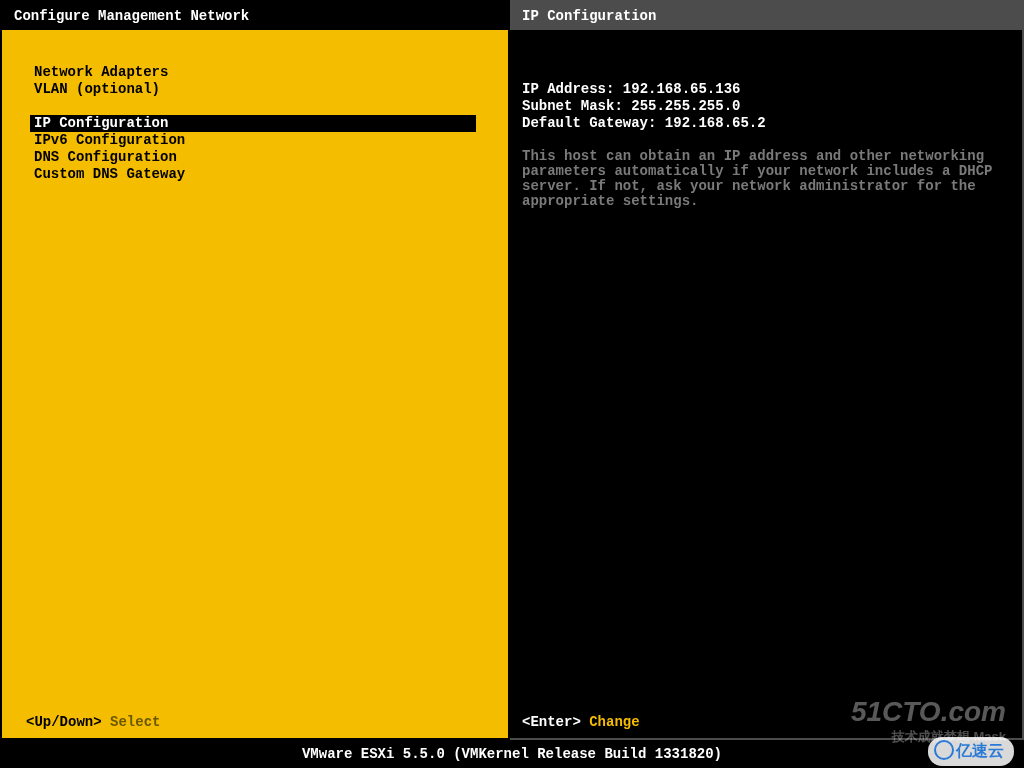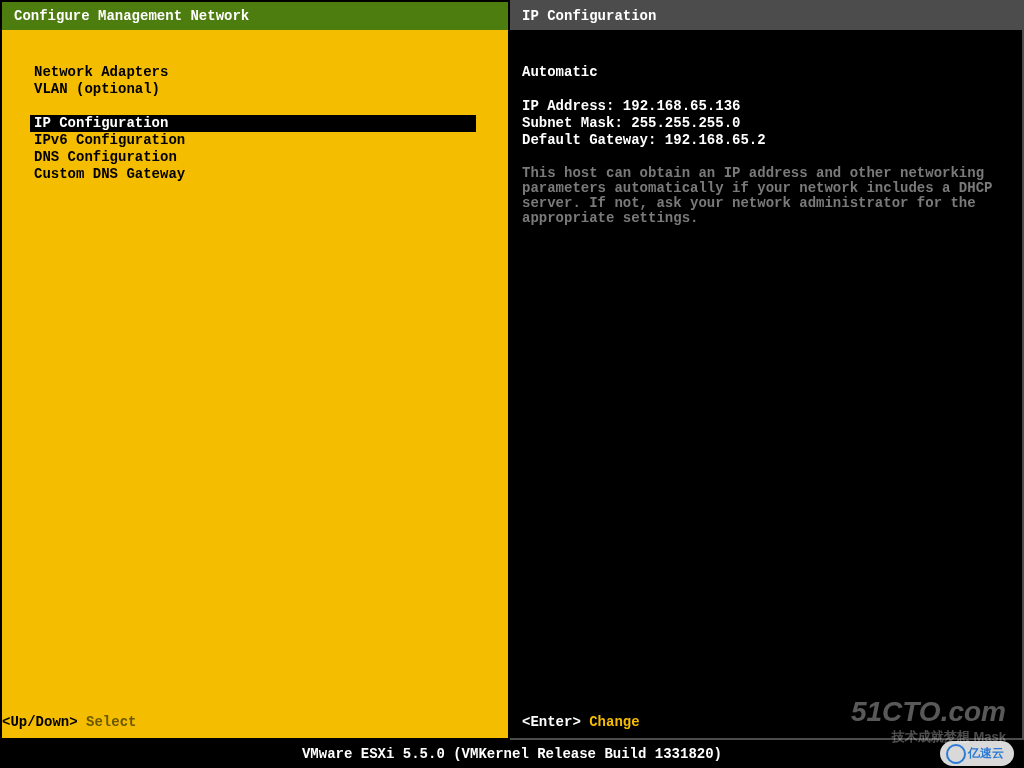--- a/index.html
+++ b/index.html
@@ -25,21 +25,21 @@
     .left-panel {
       width: 510px;
       height: 100%;
       background: #f5bd00;
       border: 2px solid #000;
       display: flex;
       flex-direction: column;
       position: relative;
     }
     .left-title-bar {
-      background: #4d7c0f;
+      background: #000000;
       color: #ffffff;
       padding: 6px 12px;
       font-weight: bold;
     }
     .left-divider {
       height: 6px;
       background: #f5bd00;
     }
     .left-content {
       flex: 1;
@@ -55,21 +55,21 @@
       background: #000000;
       color: #ffffff;
       margin-right: 20px;
     }
     .menu-spacer {
       height: 17px;
     }
     .left-footer {
       position: absolute;
       bottom: 8px;
-      left: 0;
+      left: 24px;
       color: #000000;
     }
     .left-footer .key {
       color: #000000;
       font-weight: bold;
     }
     .left-footer .action {
       color: #6b5800;
     }
     .right-panel {
@@ -150,21 +150,21 @@
       font-size: 13px;
       pointer-events: none;
     }
     .watermark2 {
       position: absolute;
       right: 10px;
       bottom: 2px;
       background: rgba(255,255,255,0.85);
       color: #2b7bd6;
       font-family: sans-serif;
-      font-size: 12px;
+      font-size: 16px;
       padding: 4px 10px 4px 28px;
       border-radius: 14px;
       pointer-events: none;
     }
     .watermark2::before {
       content: "";
       position: absolute;
       left: 6px;
       top: 3px;
       width: 16px;
@@ -193,21 +193,20 @@
     <div class="left-footer">
       <span class="key">&lt;Up/Down&gt;</span>
       <span class="action">Select</span>
     </div>
   </div>
 
   <div class="right-panel">
     <div class="right-title-bar">IP Configuration</div>
     <div class="right-divider"></div>
     <div class="right-content">
-      <div class="info-line">Automatic</div>
       <div class="info-spacer"></div>
       <div class="info-line">
         <span>IP Address:</span>
         <span>192.168.65.136</span>
       </div>
       <div class="info-line">
         <span>Subnet Mask:</span>
         <span>255.255.255.0</span>
       </div>
       <div class="info-line">

